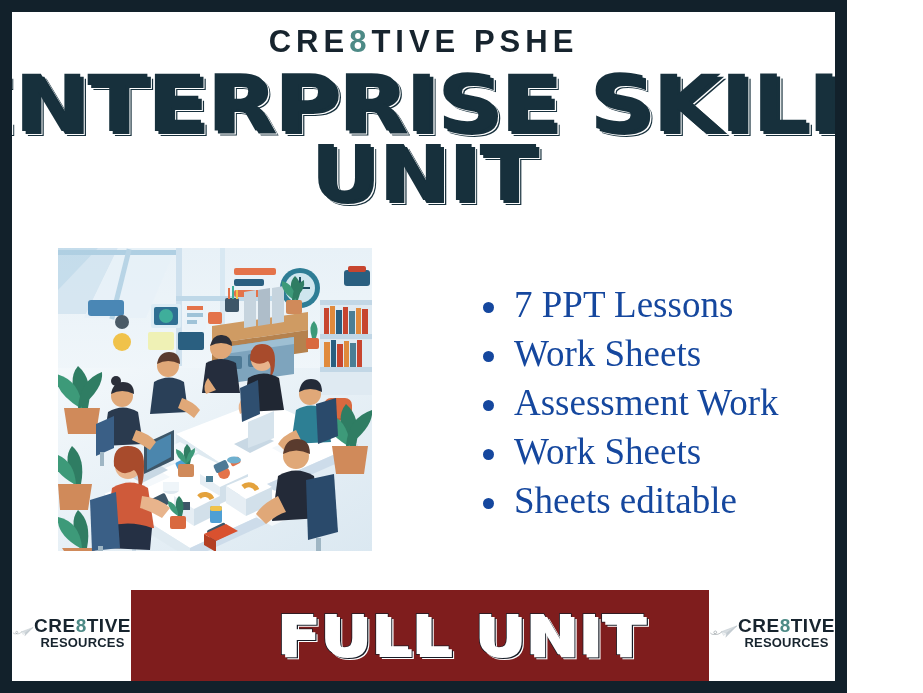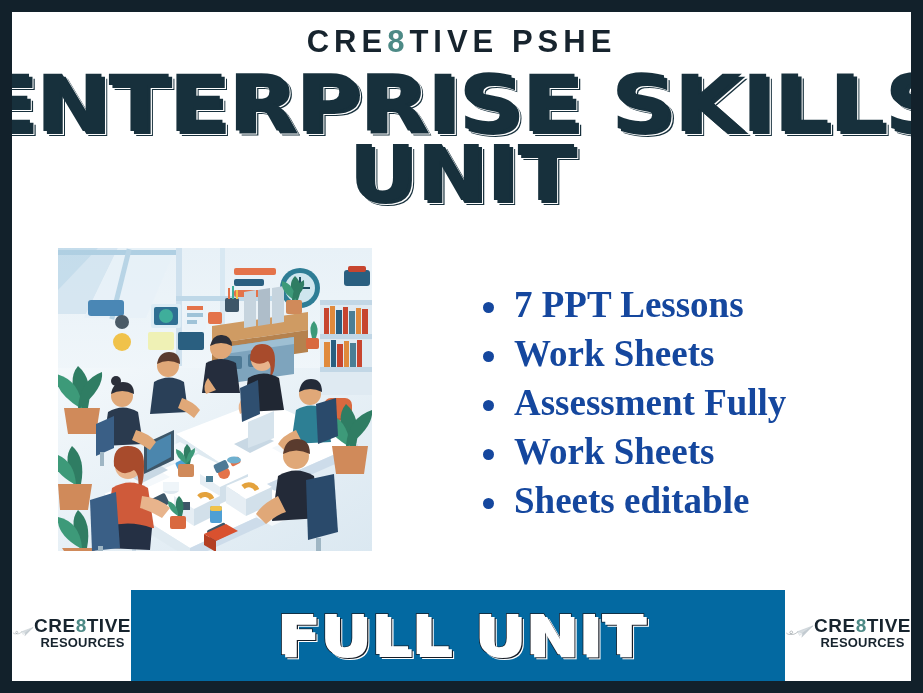--- a/index.html
+++ b/index.html
@@ -10,21 +10,21 @@
   body {
     width: 923px;
     height: 693px;
     overflow: hidden;
     font-family: "Liberation Sans", sans-serif;
   }
 
   
   .poster {
     position: relative;
-    width: 923px;
+    width: 847px;
     height: 693px;
     box-sizing: border-box;
     background: #12212b;
     overflow: hidden;
   }
   .inner {
     position: absolute;
     left: 12px;
     top: 12px;
     right: 12px;
@@ -110,21 +110,21 @@
     left: 466px;
     top: 268px;
     width: 420px;
     margin: 0;
     padding: 0;
     list-style: none;
   }
   .features li {
     position: relative;
     font-family: "Liberation Serif", serif;
-    font-weight: 700;
+    font-weight: 400;
     font-size: 37px;
     line-height: 49px;
     color: #15479e;
     padding-left: 36px;
     white-space: nowrap;
   }
   .features li::before {
     content: "";
     position: absolute;
     left: 5px;
@@ -135,21 +135,21 @@
     background: #15479e;
   }
 
   
   .banner {
     position: absolute;
     left: 119px;
     top: 578px;
     width: 659px;
     height: 91px;
-    background: #0369a1;
+    background: #7f1d1d;
     display: flex;
     align-items: center;
     justify-content: center;
   }
   .banner .btext {
     font-family: "DejaVu Sans", sans-serif;
     font-weight: 700;
     font-size: 55px;
     line-height: 1;
     color: #ffffff;
@@ -489,21 +489,21 @@
           <path d="M50 278 q24 -6 44 2 l-2 22 l-44 -2z" fill="#253044"></path>
           <polygon points="32,252 58,244 62,300 34,303" fill="#3a5f86"></polygon>
           <rect x="40" y="298" width="5" height="5" fill="#9fb6c4"></rect>
         </g>
       </svg>
     </div>
 
     <ul class="features">
       <li>7 PPT Lessons</li>
       <li>Work Sheets</li>
-      <li>Assessment Fully</li>
+      <li>Assessment Work</li>
       <li>Work Sheets</li>
       <li>Sheets editable</li>
     </ul>
 
     <div class="banner">
       <span class="btext">FULL UNIT</span>
     </div>
 
     <div class="cornerlogo left">
       <svg class="plane" viewBox="0 0 92 46" xmlns="http://www.w3.org/2000/svg">

